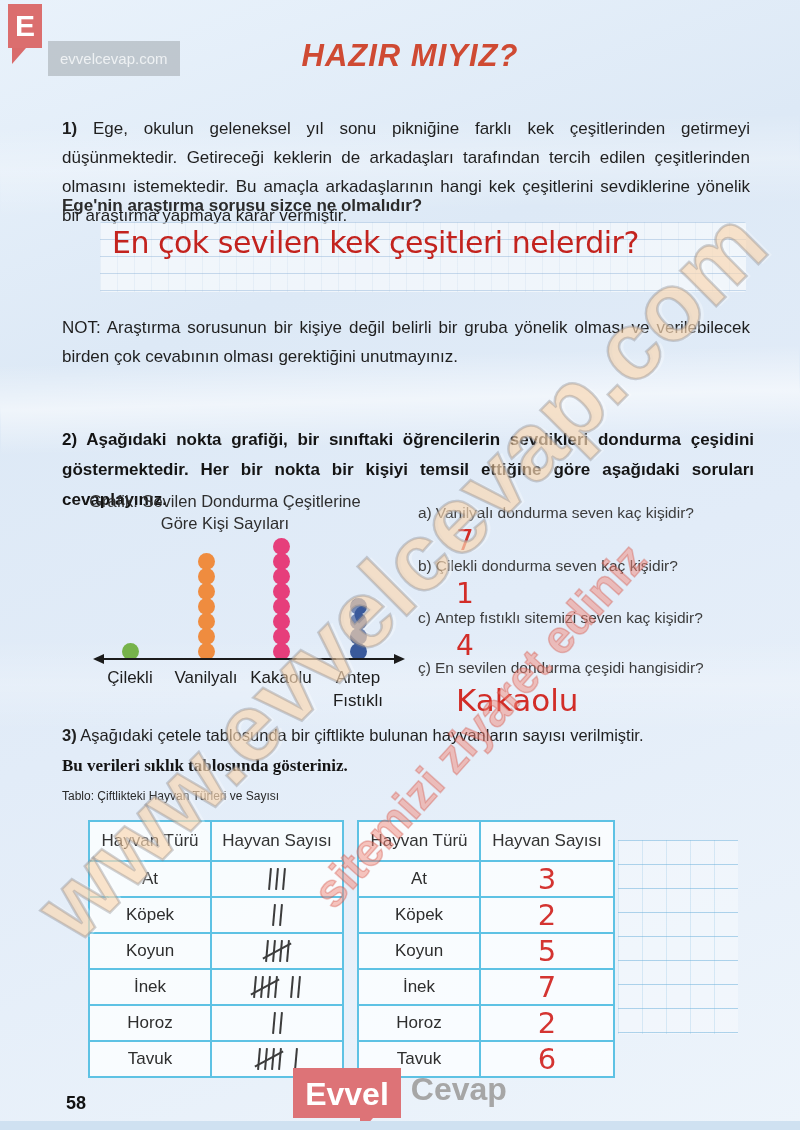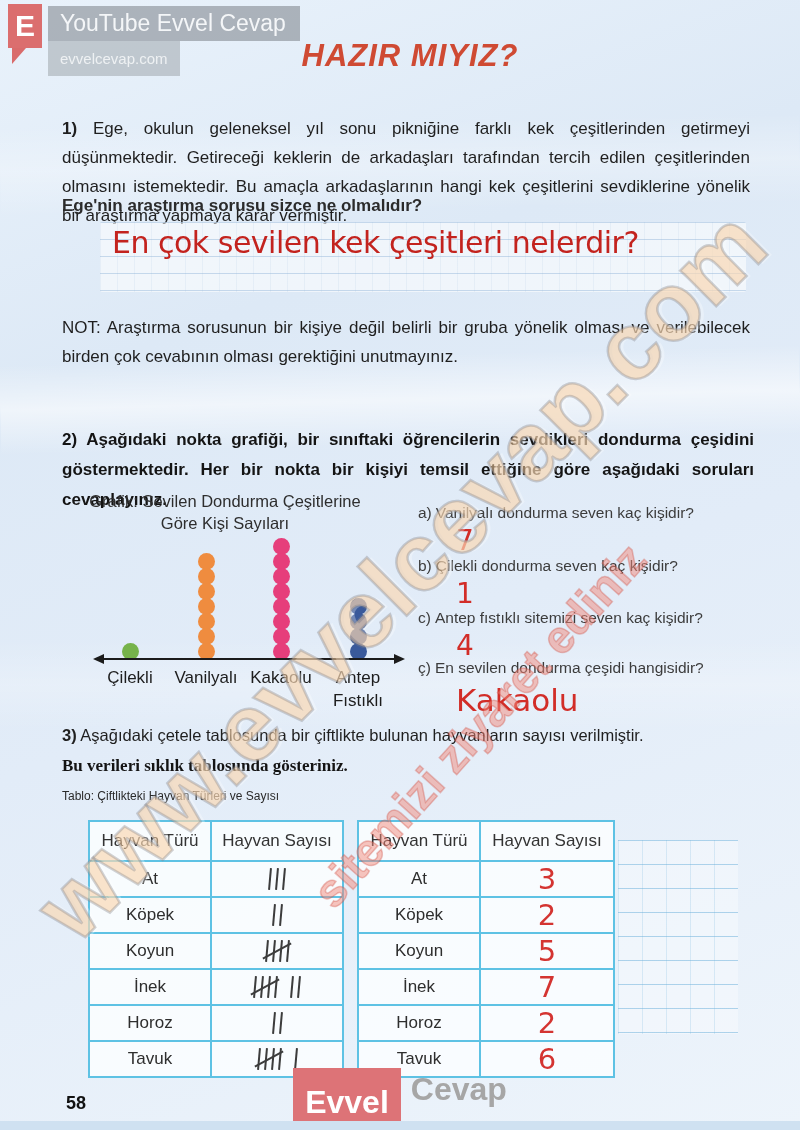--- a/index.html
+++ b/index.html
@@ -88,21 +88,21 @@
 
   .grid-paper{position:absolute;left:618px;top:840px;width:120px;height:194px;
     background:
       repeating-linear-gradient(180deg,rgba(115,180,220,.55) 0 1px,transparent 1px 24px),
       repeating-linear-gradient(90deg,rgba(115,180,220,.22) 0 1px,transparent 1px 24px),
       rgba(255,255,255,.35);}
 
   
   .footer-brand{position:absolute;left:0;top:1068px;width:100%;display:flex;justify-content:center;align-items:flex-start;}
   .brand-red{position:relative;background:#dd7377;color:#fff;font-size:32px;font-weight:bold;
-    padding:16px 12px 5px 12px;}
+    padding:8px 12px 5px 12px;}
   .brand-red::after{content:"";position:absolute;left:62%;top:100%;border-top:15px solid #dd7377;border-right:13px solid transparent;}
   .brand-gray{color:#a6a6a6;font-size:32px;font-weight:bold;margin-left:10px;padding-top:3px;}
   .page-num{position:absolute;left:66px;top:1093px;font-size:18px;font-weight:bold;color:#111;}
   .bottom-strip{position:absolute;left:0;bottom:0;width:100%;height:9px;background:#cfe1f1;}
 
   
   .wm{position:absolute;white-space:nowrap;font-weight:bold;pointer-events:none;z-index:40;}
   .wm-main{left:14px;top:884px;transform-origin:0 0;transform:rotate(-45deg);
     font-size:96px;color:rgba(247,205,160,.55);-webkit-text-stroke:2.5px rgba(130,130,135,.35);
     text-shadow:3px 3px 0 rgba(255,255,255,.30);}
@@ -111,21 +111,20 @@
 </style>
 </head>
 <body>
 
 <div class="page">
   <div class="streak s1"></div>
   <div class="streak s2"></div>
   <div class="streak s3"></div>
 
   <div class="logo-e">E</div>
-  <div class="banner1">YouTube Evvel Cevap</div>
   <div class="banner2">evvelcevap.com</div>
   <div class="page-title">HAZIR MIYIZ?</div>
 
   <p class="para q1-body"><b>1)</b> <span>Ege, okulun geleneksel yıl sonu pikniğine farklı kek çeşitlerinden getirmeyi düşünmektedir. Getireceği keklerin de arkadaşları tarafından tercih edilen çeşitlerinden olmasını istemektedir. Bu amaçla arkadaşlarının hangi kek çeşitlerini sevdiklerine yönelik bir araştırma yapmaya karar vermiştir.</span></p>
   <div class="q1-prompt">Ege'nin araştırma sorusu sizce ne olmalıdır?</div>
   <div class="answer-area"></div>
   <div class="q1-answer">En çok sevilen kek çeşitleri nelerdir?</div>
   <p class="para q1-note">NOT: Araştırma sorusunun bir kişiye değil belirli bir gruba yönelik olması ve verilebilecek birden çok cevabının olması gerektiğini unutmayınız.</p>
 
   <p class="para q2-body"><b>2)</b> <span>Aşağıdaki nokta grafiği, bir sınıftaki öğrencilerin sevdikleri dondurma çeşidini göstermektedir. Her bir nokta bir kişiyi temsil ettiğine göre aşağıdaki soruları cevaplayınız.</span></p>

